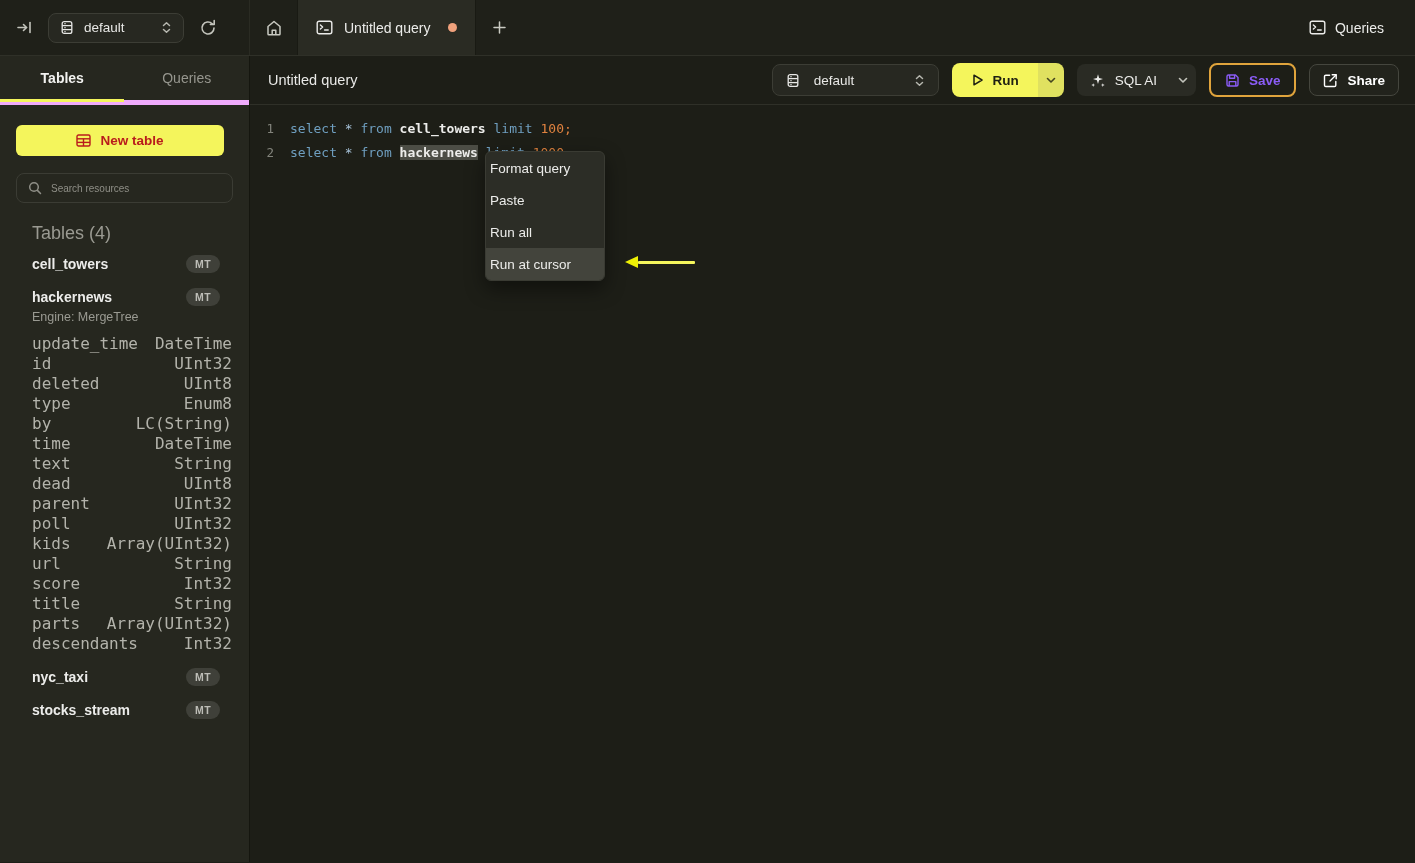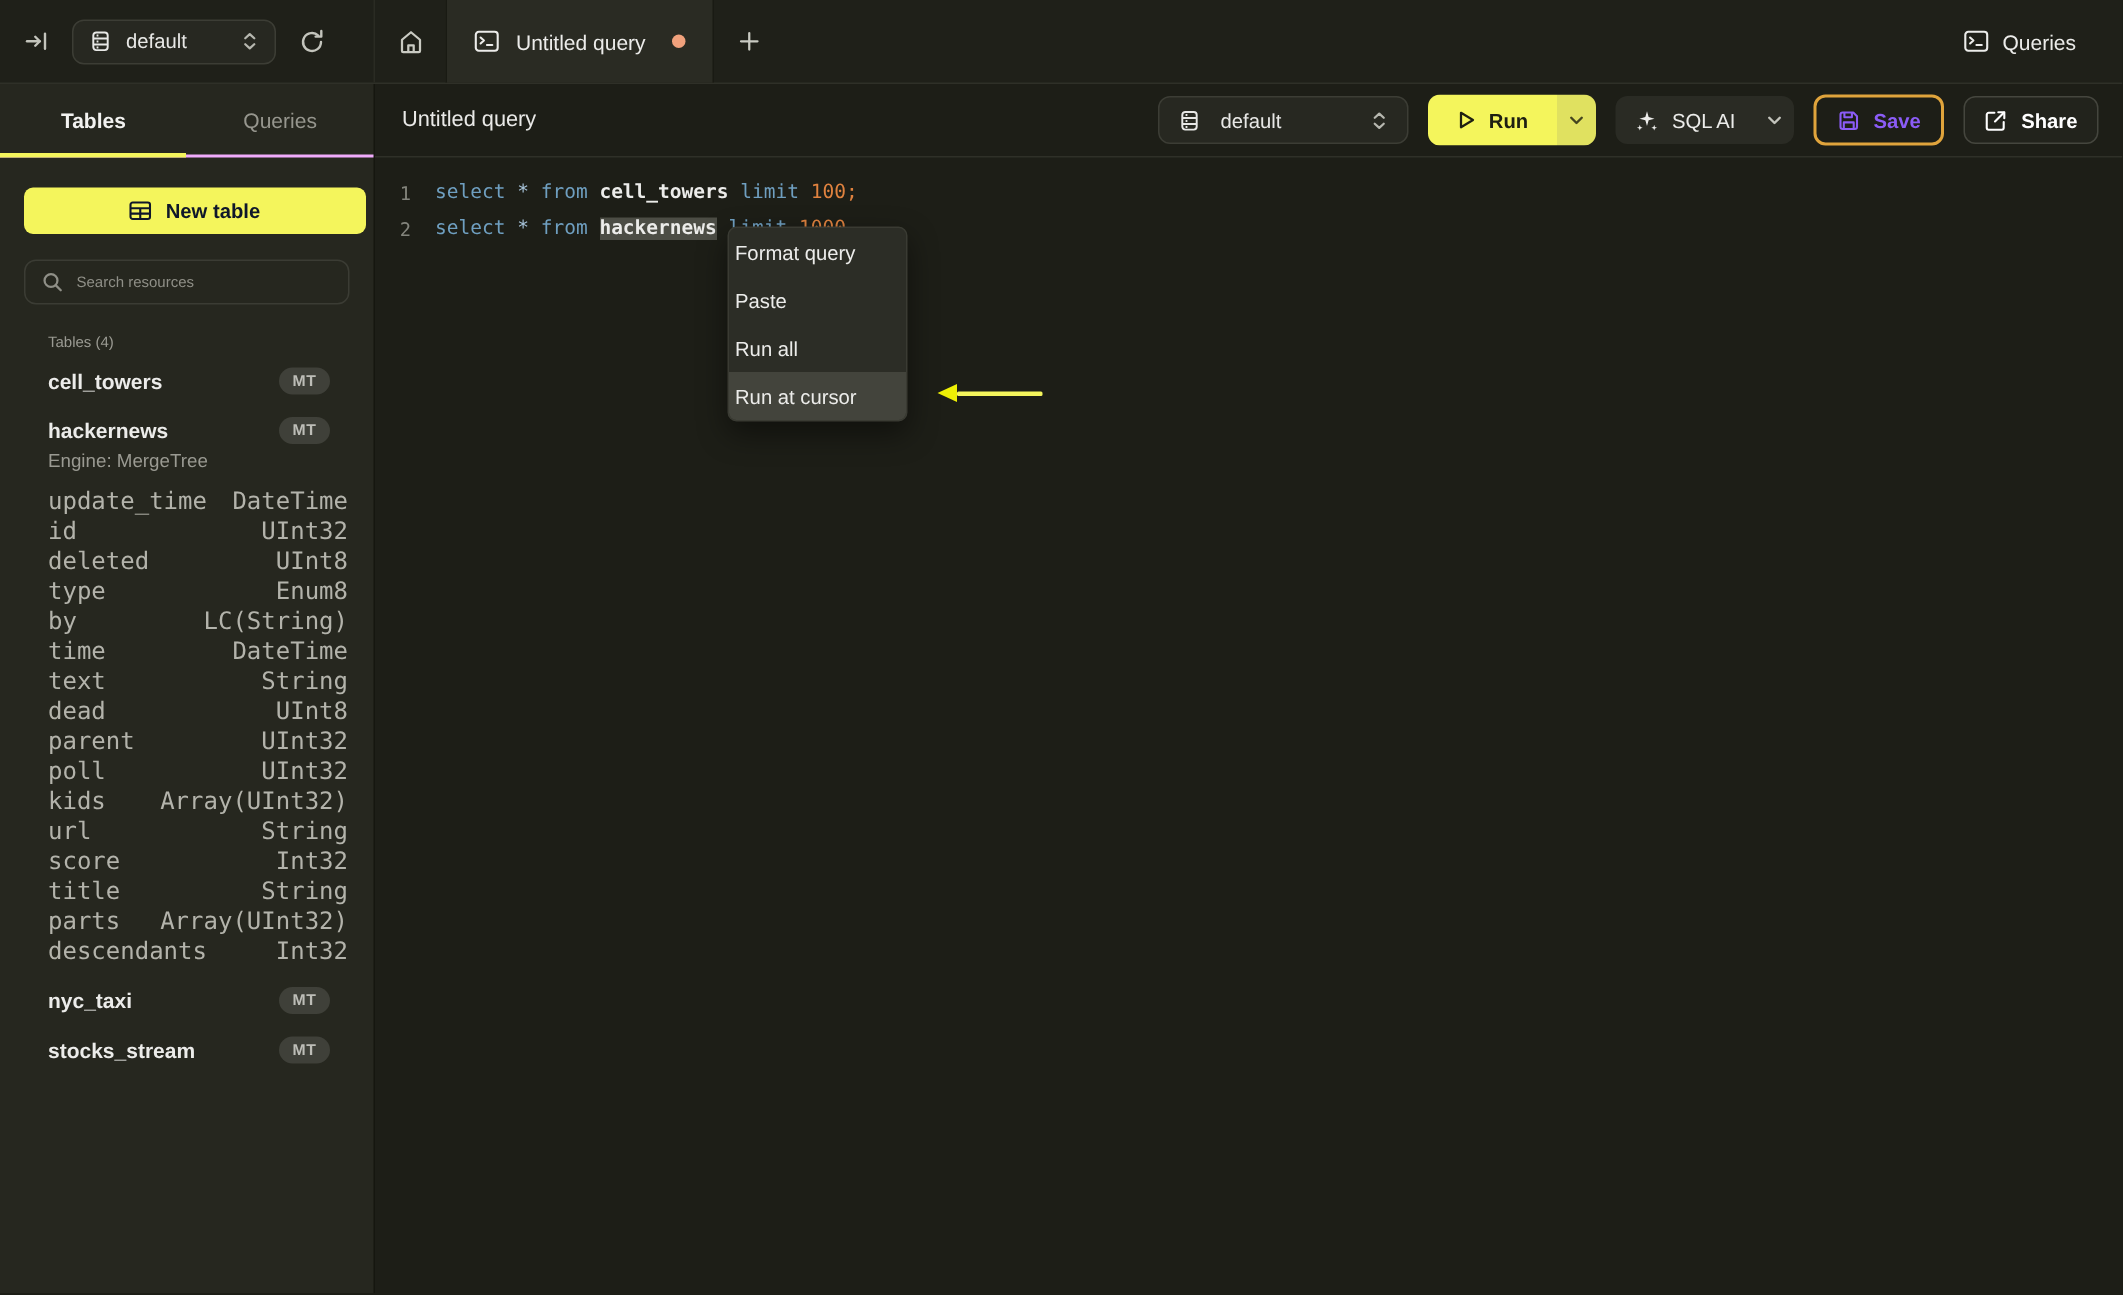--- a/index.html
+++ b/index.html
@@ -24,30 +24,30 @@
   .qtab { display:flex; align-items:center; gap:11px; padding:0 18px; background:#2a2b23; font-size:14px; color:#ececea; border-left:1px solid #191a13; border-right:1px solid #191a13; }
   .qtab .dot { width:9px; height:9px; border-radius:50%; margin-left:7px; }
   .plus-tab { width:47px; display:flex; align-items:center; justify-content:center; background:none; border:none; color:#c9cac2; font-size:19px; font-weight:400; }
   .queries-btn { margin-left:auto; margin-right:31px; align-self:center; display:flex; align-items:center; gap:9px; background:none; border:none; color:#ececea; font-size:14px; font-weight:500; }
 
   
   .app-body { display:flex; height:806px; }
 
   
   .sidebar { width:250px; flex:none; background:#26271f; border-right:1px solid #15160f; }
-  .side-tabs { height:49px; display:flex; position:relative; border-bottom:2px solid #f0abfc; }
+  .side-tabs { height:49px; display:flex; position:relative; border-bottom:5px solid #f0abfc; }
   .side-tab { width:50%; background:none; border:none; font-size:14px; display:flex; align-items:center; justify-content:center; }
   .side-tab.active { color:#f2f2f0; font-weight:600; }
   .side-tab.inactive { color:#96968e; font-weight:400; }
   .side-underline { position:absolute; left:0; bottom:-2px; width:124px; height:3px; }
-  .new-table-btn { margin:20px 16px 0; width:228px; height:31px; border:none; border-radius:6px; color:#0f172a; font-size:13.5px; font-weight:700; display:flex; align-items:center; justify-content:center; gap:9px; }
+  .new-table-btn { margin:20px 16px 0; width:208px; height:31px; border:none; border-radius:6px; color:#b91c1c; font-size:13.5px; font-weight:700; display:flex; align-items:center; justify-content:center; gap:9px; }
   .search-box { margin:17px 16px 0; height:30px; border:1px solid #3b3c34; border-radius:8px; display:flex; align-items:center; gap:9px; padding:0 11px; color:#8f8f87; }
   .search-box input { flex:1; min-width:0; background:transparent; border:none; outline:none; color:#d9d9d3; font-size:10px; }
   .search-box input::placeholder { color:#8f8f87; }
-  .section-label { margin:20px 0 3px 32px; font-size:10px; color:#9a9a92; }
+  .section-label { margin:20px 0 3px 32px; font-size:18px; color:#9a9a92; }
   .table-row { height:33px; display:flex; align-items:center; padding:0 29px 0 32px; cursor:pointer; }
   .table-name { flex:1; font-size:14px; font-weight:600; color:#ececea; }
   .mt-badge { background:#3f4039; color:#bdbdb7; font-size:10.5px; font-weight:700; letter-spacing:.4px; padding:3px 9px; border-radius:10px; }
   .engine-line { margin:-3px 0 9px 32px; font-size:12.5px; color:#9a9a92; }
   .columns { padding:0 0 7px; }
   .col-row { height:20px; display:flex; align-items:center; padding:0 17px 0 32px; font-family:"DejaVu Sans Mono", monospace; font-size:16px; color:#b3b3ab; }
   .col-name { flex:1; }
 
   
   .main { flex:1; position:relative; background:#1d1e17; }

